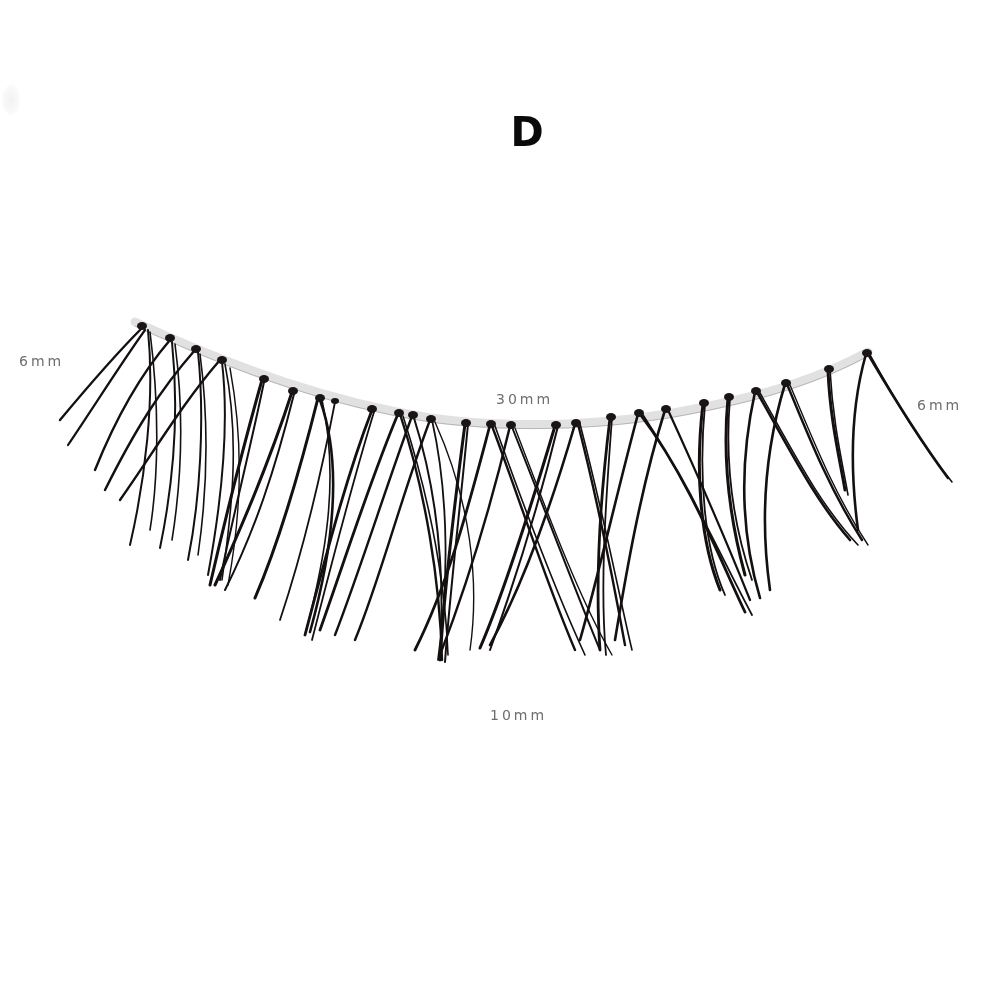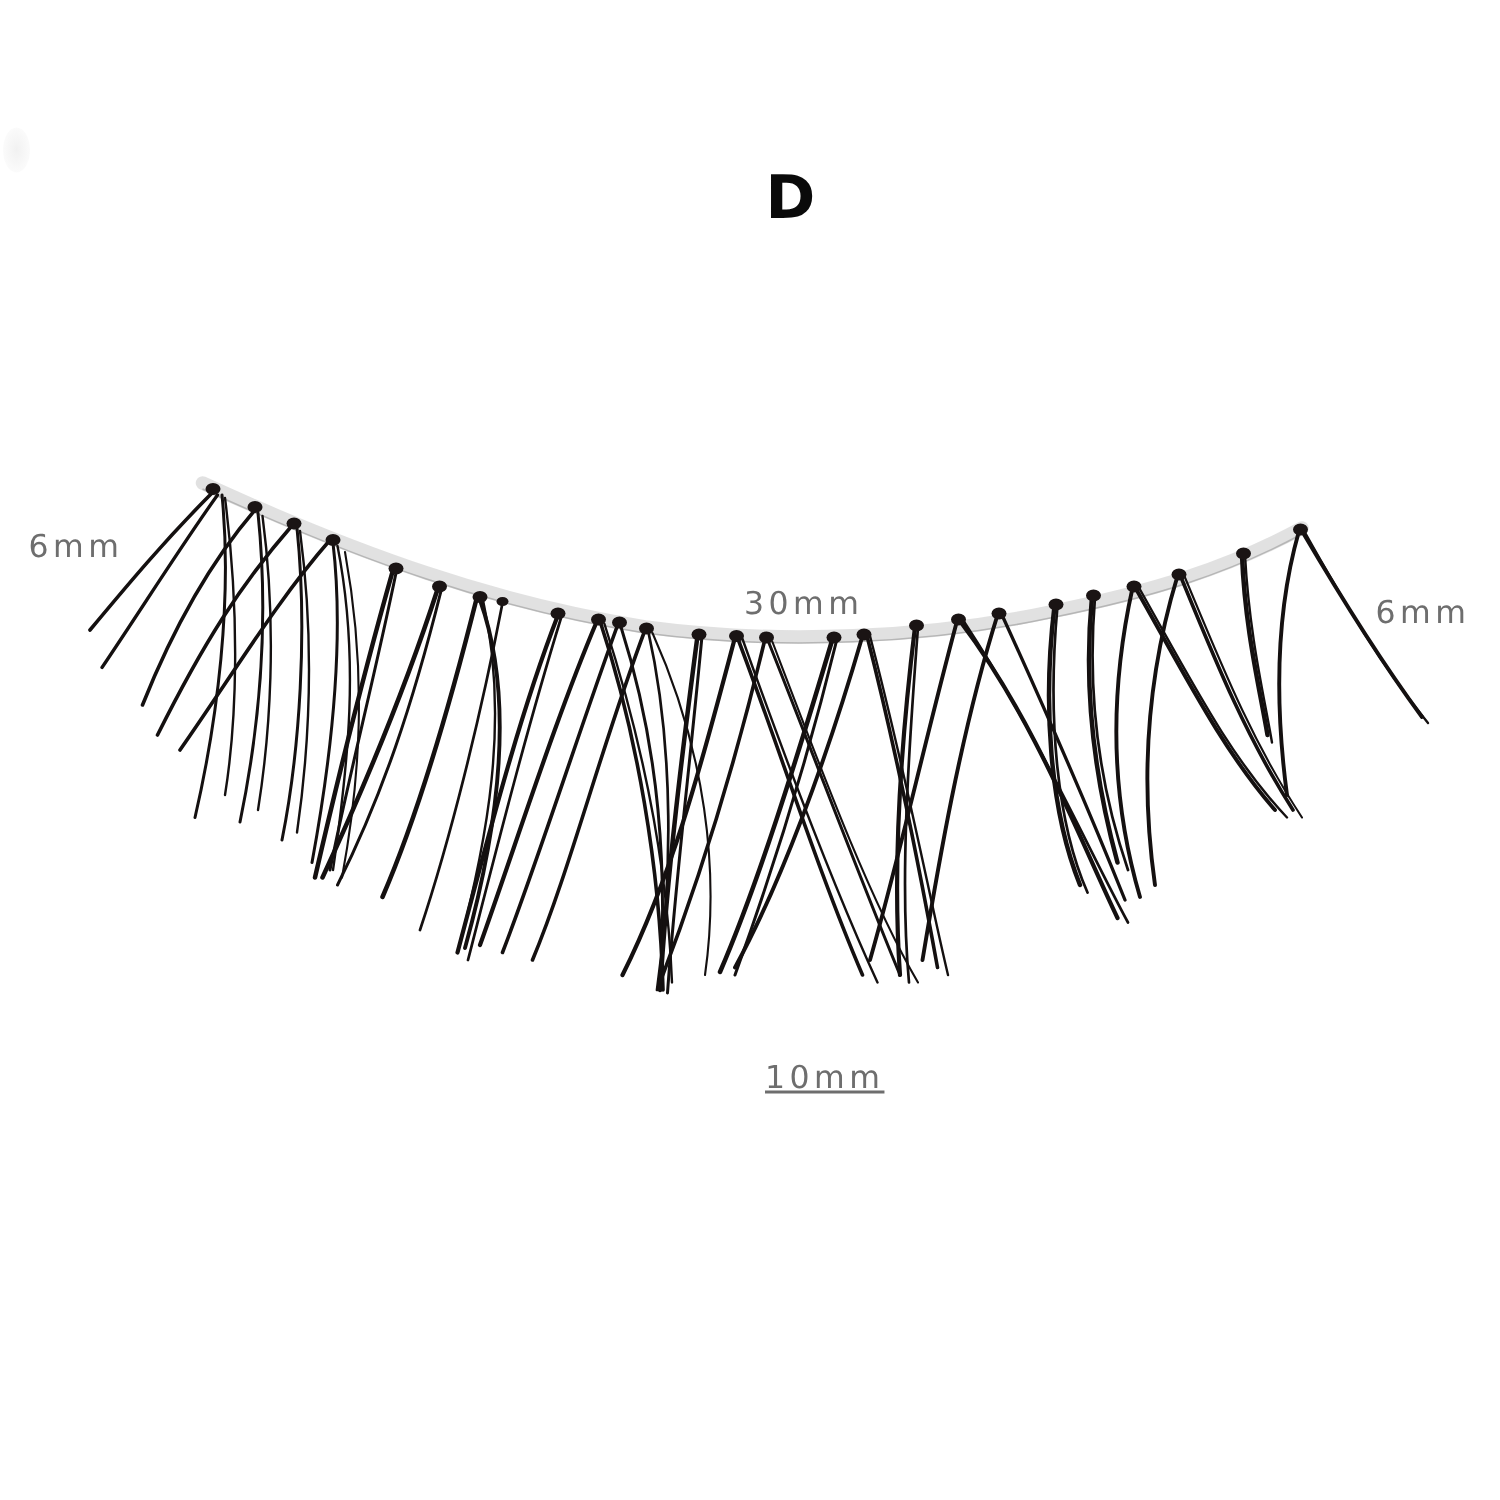--- a/index.html
+++ b/index.html
@@ -22,30 +22,30 @@
       text-align: center;
       font-family: "DejaVu Sans", sans-serif;
       font-weight: bold;
       font-size: 40px;
       color: #0a0a0a;
       line-height: 1;
     }
     .dim-label {
       position: absolute;
       font-family: "DejaVu Sans", sans-serif;
-      font-size: 21px;
+      font-size: 14px;
       letter-spacing: 3px;
       color: #6e6e6e;
       line-height: 1;
       white-space: nowrap;
     }
     .dim-left   { left: 19px;  top: 354px; }
     .dim-center { left: 496px; top: 344px; margin-top: 48px; }
     .dim-right  { left: 917px; top: 398px; }
-    .dim-bottom { left: 510px; top: 708px; text-decoration: underline; }
+    .dim-bottom { left: 490px; top: 708px; }
     .lash-svg {
       position: absolute;
       left: 0;
       top: 0;
       width: 1000px;
       height: 1000px;
     }
     .smudge {
       position: absolute;
       left: 2px;

